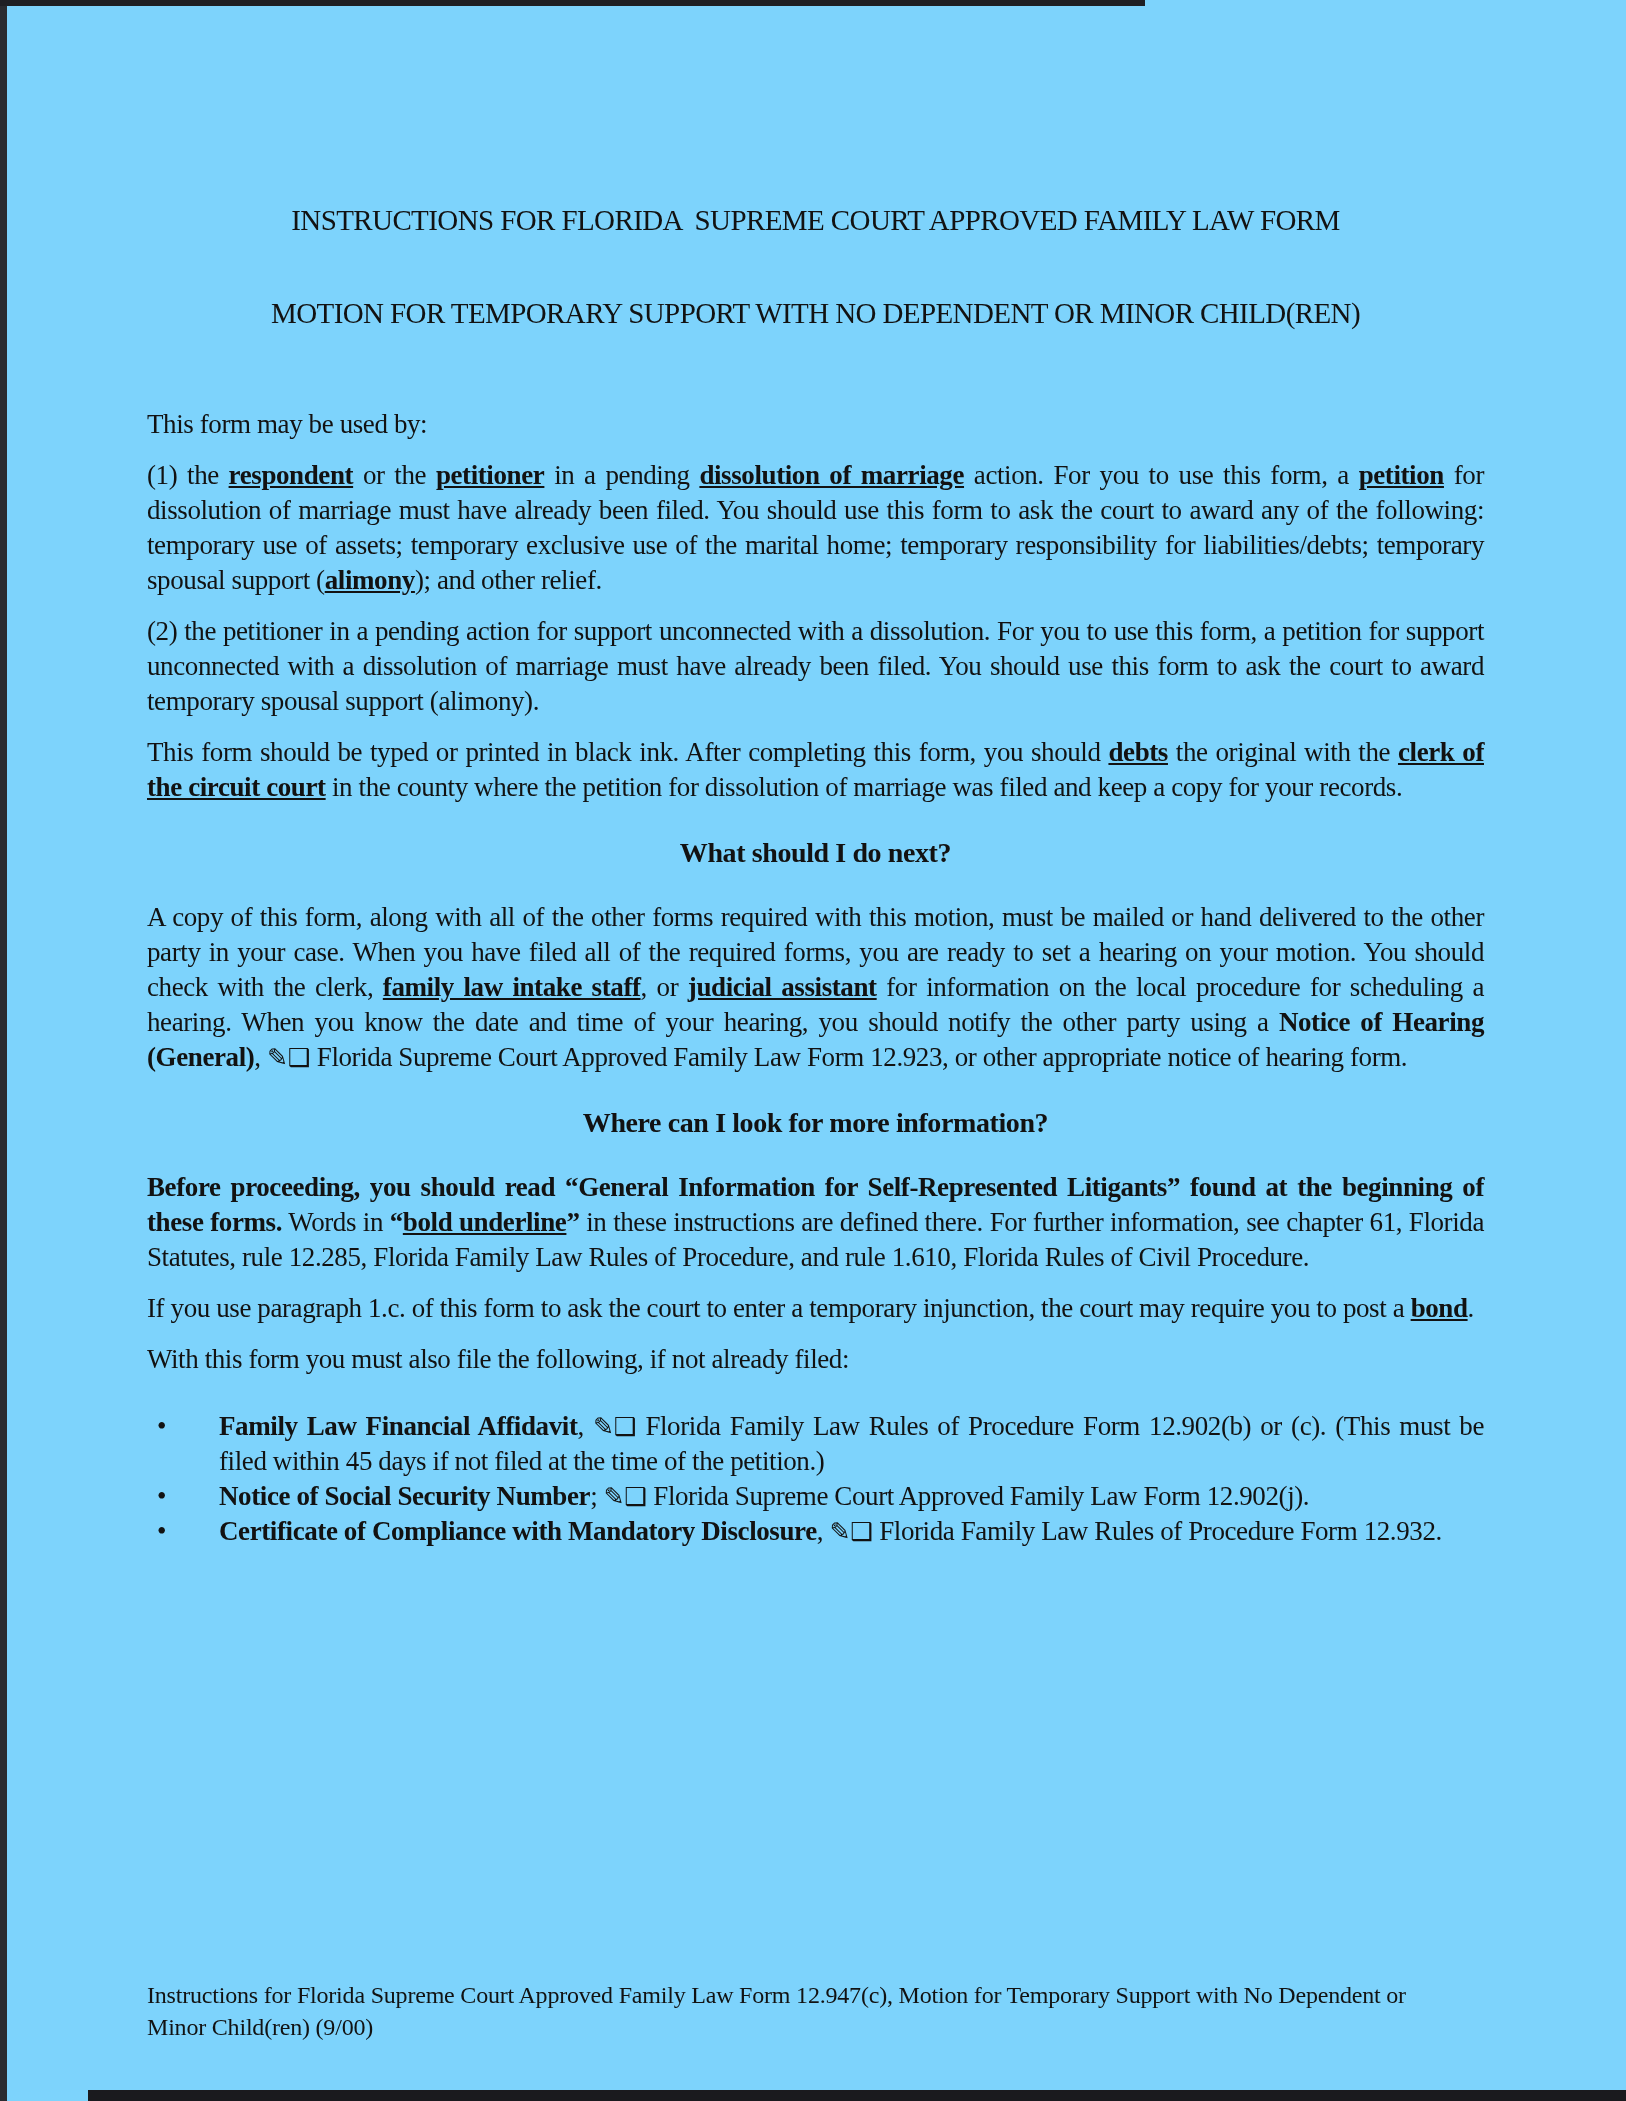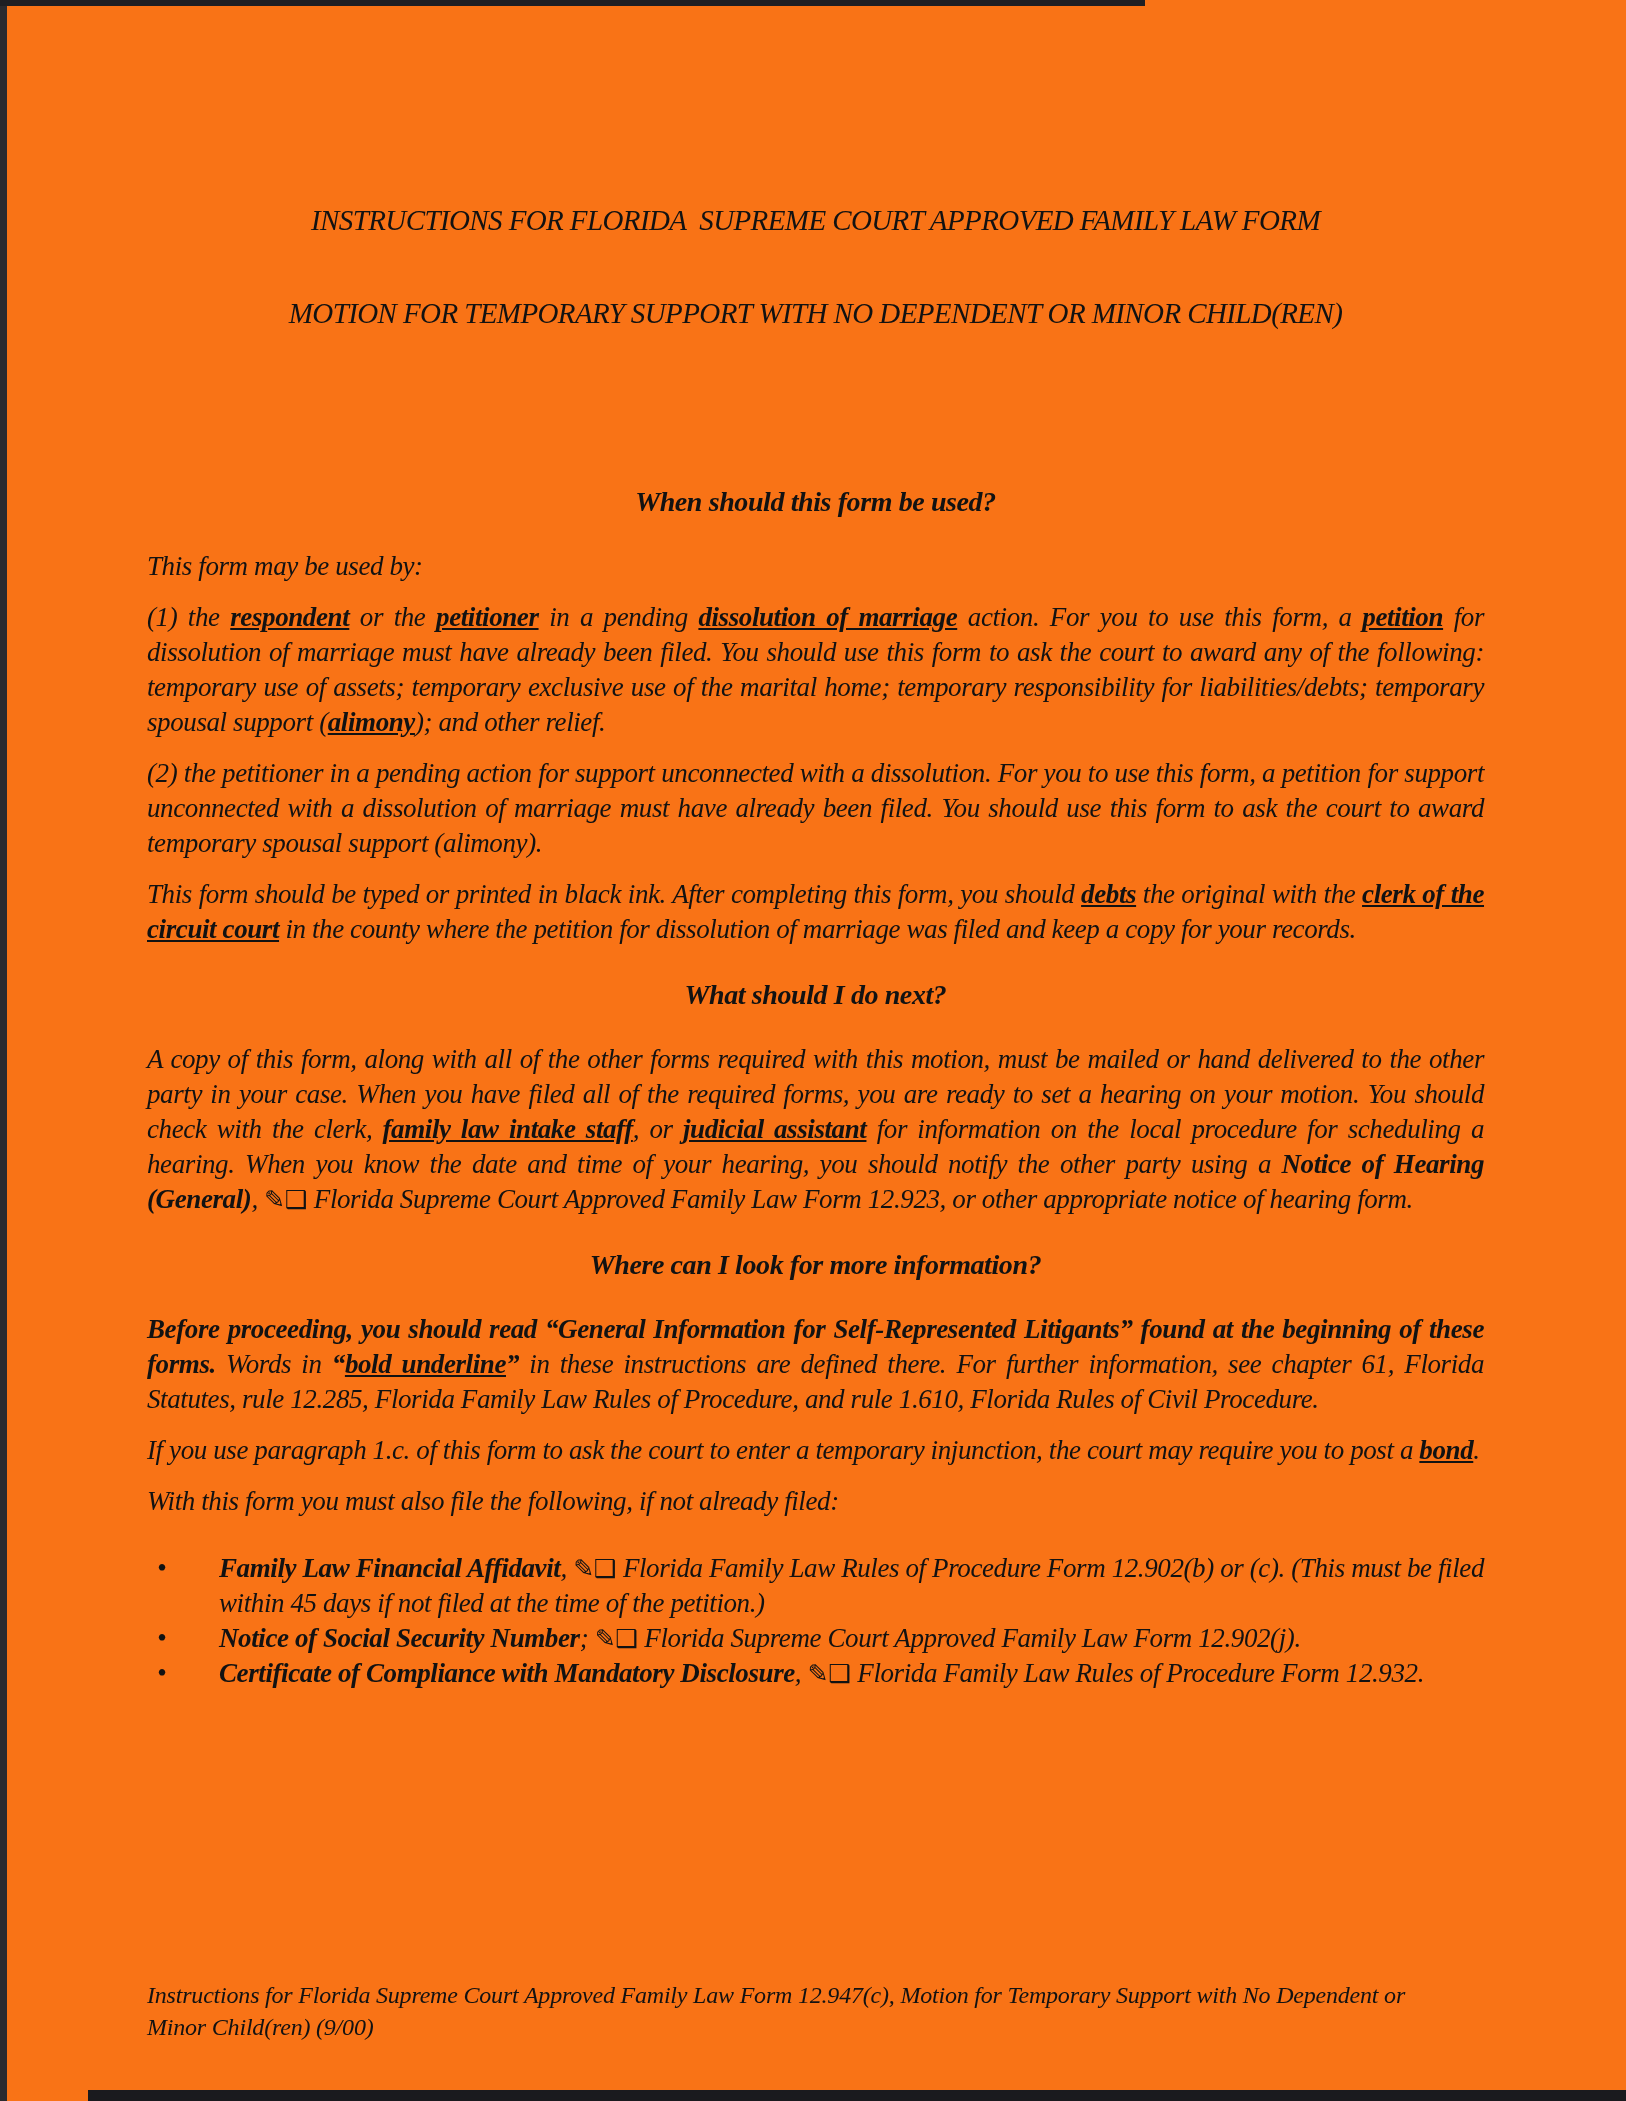--- a/index.html
+++ b/index.html
@@ -4,21 +4,21 @@
 <style>
   * { margin: 0; padding: 0; box-sizing: border-box; }
   html, body { background: #ffffff; }
   body {
     width: 1626px; height: 2101px;
     position: relative;
     font-family: "Liberation Serif", serif;
     color: #121212;
     overflow: hidden;
   }
-  .page { position: absolute; inset: 0; background: #f97316; font-style: italic; }
+  .page { position: absolute; inset: 0; background: #7dd3fc; }
   
   .edge-left   { position: absolute; left: 0; top: 0; width: 7px; height: 2101px; background: #2b2b2f; }
   .edge-top    { position: absolute; left: 0; top: 0; height: 6px; width: 1145px; background: #1f1f23; }
   .edge-bottom { position: absolute; left: 88px; right: 0; bottom: 0; height: 11px; background: #1a1a1e; }
 
   .content {
     position: absolute;
     left: 147px; top: 143px;
     width: 1337px;
   }
@@ -83,21 +83,20 @@
   <div class="edge-top"></div>
   <div class="edge-bottom"></div>
 
   <div class="content">
 
     <div class="title">
       <div>INSTRUCTIONS FOR FLORIDA  SUPREME COURT APPROVED FAMILY LAW FORM</div>
       <div>MOTION FOR TEMPORARY SUPPORT WITH NO DEPENDENT OR MINOR CHILD(REN)</div>
     </div>
 
-    <h2 class="sec first">When should this form be used?</h2>
 
     <p class="para">This form may be used by:</p>
 
     <p class="para"><span>(1)  the </span><span class="bu">respondent</span><span> or the </span><span class="bu">petitioner</span><span> in a pending </span><span class="bu">dissolution of marriage</span><span> action. For you to use this form, a </span><span class="bu">petition</span><span> for dissolution of marriage must have already been filed.  You should use this form to ask the court to award any of the following: temporary use of assets; temporary exclusive use of the marital home; temporary responsibility for liabilities/debts; temporary spousal support (</span><span class="bu">alimony</span><span>); and other relief.</span></p>
 
 
     <p class="para">(2)  the petitioner in a pending action for support unconnected with a dissolution.  For you to use this form, a petition for support unconnected with a dissolution of marriage must have already been filed. You should use this form to ask the court to award temporary spousal support (alimony).</p>
 
     <p class="para"><span>This form should be typed or printed in black ink.  After completing this form, you should </span><span class="bu">debts</span><span> the original with the </span><span class="bu">clerk of the circuit court</span><span> in the county where the petition for dissolution of marriage was filed and keep a copy for your records.</span></p>
 

